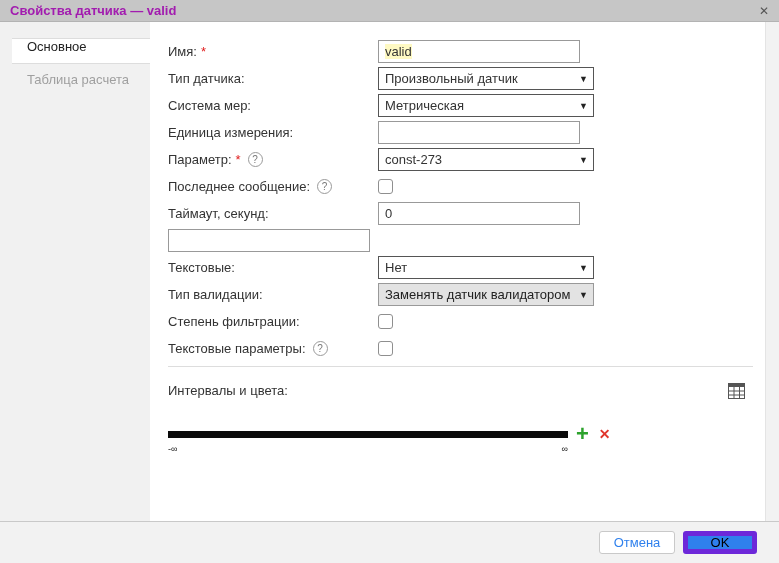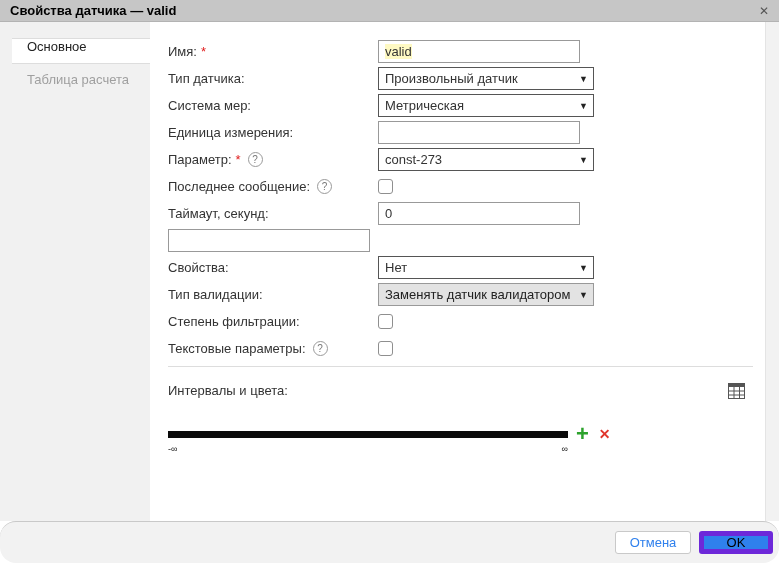--- a/index.html
+++ b/index.html
@@ -7,21 +7,21 @@
     position:relative; width:779px; height:563px; overflow:hidden;
     font-family:"Liberation Sans", sans-serif; font-size:13px; color:#333;
     background:#fff;
   }
   
   .titlebar {
     position:absolute; top:0; left:0; right:0; height:22px;
     background:#c6c6c6; border-bottom:1px solid #b3b3b3;
     display:flex; align-items:center; padding:0 10px; box-sizing:border-box;
   }
-  .titlebar .title { font-weight:bold; font-size:13px; color:#000000; }
+  .titlebar .title { font-weight:bold; font-size:13px; color:#a21caf; }
   .close-btn { margin-left:auto; color:#555; font-size:12px; width:18px; text-align:right; cursor:default; }
 
   
   .dialog-body { position:absolute; top:22px; left:0; right:0; bottom:42px; display:flex; }
   .sidebar { width:150px; flex:none; background:#f1f1f1; padding-top:16px; box-sizing:border-box; }
   .tab { height:24px; display:flex; align-items:flex-start; padding-left:15px; margin-left:12px; color:#9f9f9f; }
   .tab.active { background:#fff; color:#222; border-top:1px solid #ddd; border-bottom:1px solid #ddd; }
   .tab + .tab { margin-top:8px; }
 
   .content { flex:1; background:#fff; position:relative; padding:18px 26px 0 18px; box-sizing:border-box; }
@@ -60,21 +60,21 @@
   .bar { width:400px; height:7px; background:#0a0a0a; }
   .add { color:#2ca22c; font-size:22px; font-weight:bold; line-height:12px; margin-left:8px; }
   .rem { color:#e0352b; font-size:14px; font-weight:bold; margin-left:10px; }
   .inf-row { width:400px; display:flex; justify-content:space-between; font-size:9px; color:#111; margin-top:2px; }
 
   
   .footer {
     position:absolute; bottom:0; left:0; right:0; height:42px;
     background:#f2f2f2; border-top:1px solid #c9c9c9; box-sizing:border-box;
     display:flex; align-items:center; justify-content:flex-end;
-    padding-right:6px; gap:8px;border-radius:16px;
+    padding-right:22px; gap:8px;
   }
   .btn { height:23px; border-radius:3px; font-size:13px; display:flex; align-items:center; justify-content:center; box-sizing:border-box; cursor:default; }
   .btn-cancel { width:76px; background:#fff; border:1px solid #c9c9c9; color:#2f80ed; }
   .btn-ok { width:74px; background:#2f80ed; border:5px solid #6d28d9; color:#000000; }
 </style>
 </head>
 <body>
 
 <div class="app">
 
@@ -173,21 +173,21 @@
           </div>
           <div class="form-row">
             <div class="control-cell">
               <div class="ti">
                 <span></span>
               </div>
             </div>
           </div>
           <div class="form-row">
             <div class="label-cell">
-              <span>Свойства:</span>
+              <span>Текстовые:</span>
             </div>
             <div class="control-cell">
               <div class="sel">
                 <span class="val">Нет</span>
                 <span class="arr">▼</span>
               </div>
             </div>
           </div>
           <div class="form-row">
             <div class="label-cell">

